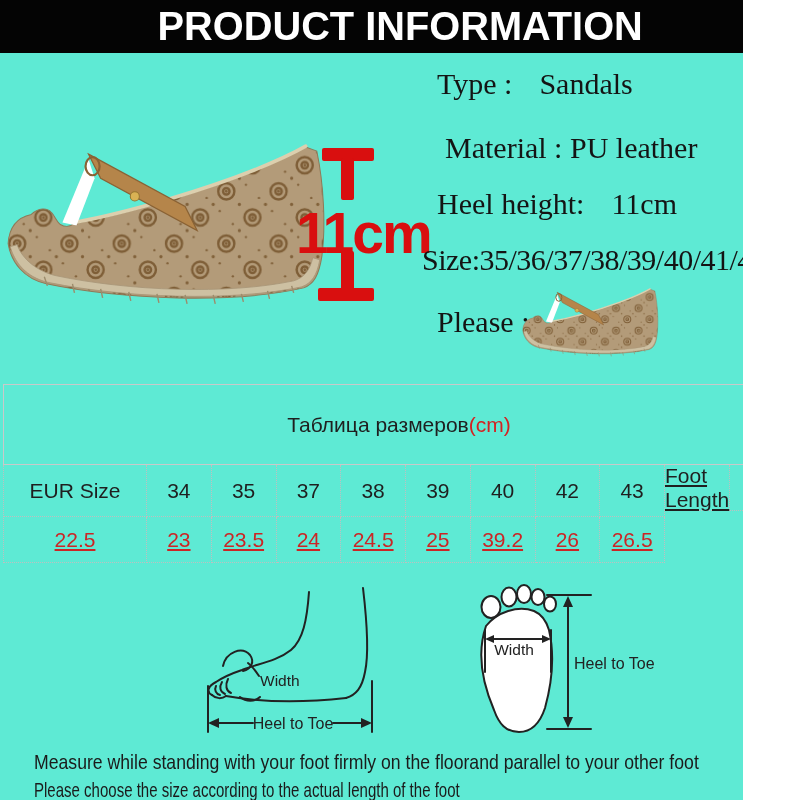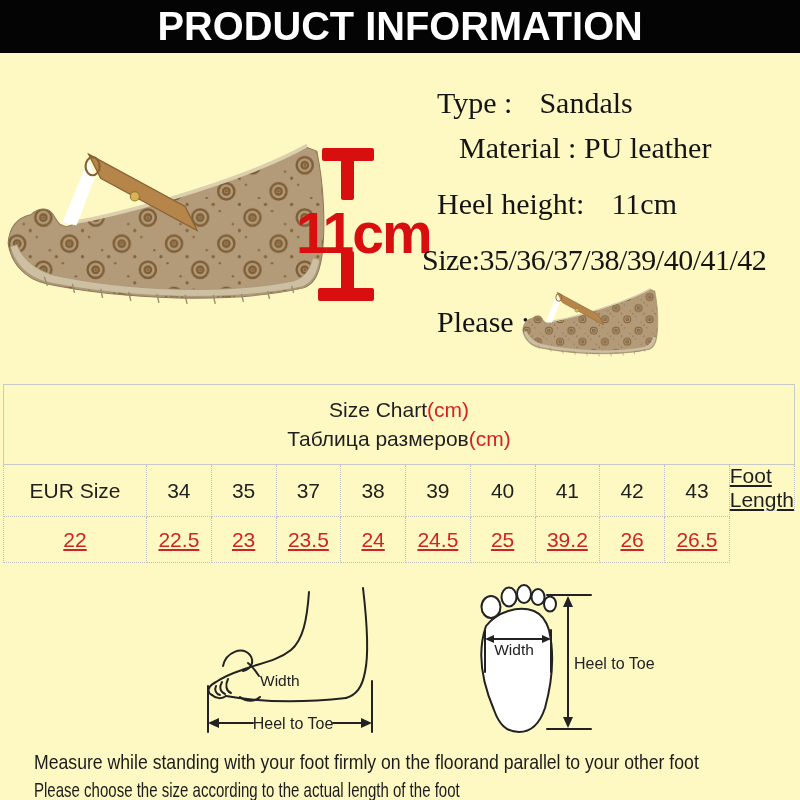--- a/index.html
+++ b/index.html
@@ -1,16 +1,16 @@
 <!DOCTYPE html>
 <html><head>
 <meta charset="utf-8">
 <style>
   html,body{margin:0;padding:0;background:#fff;}
-  .page{position:relative;width:800px;height:800px;background:#fef9c3;overflow:hidden;
+  .page{position:relative;width:743px;height:800px;background:#5eead4;overflow:hidden;
         font-family:"Liberation Sans",sans-serif;}
 
   
   .header-bar{position:absolute;left:0;top:0;width:800px;height:53px;background:#040404;
               display:flex;align-items:center;justify-content:center;}
   .header-bar h1{margin:0;color:#ffffff;font-size:41px;font-weight:bold;letter-spacing:0px;
                  transform:scaleX(.97);font-family:"Liberation Sans",sans-serif;}
 
   
   .shoe-main{position:absolute;left:4px;top:126px;}
@@ -21,22 +21,22 @@
   .m-top-bar{left:322px;top:148px;width:52px;height:13px;}
   .m-top-stem{left:341px;top:158px;width:13px;height:42px;}
   .m-bot-stem{left:341px;top:251px;width:13px;height:41px;}
   .m-bot-bar{left:318px;top:288px;width:56px;height:13px;}
   .m-text{position:absolute;left:296px;top:200px;color:#d90f0f;font-size:57px;font-weight:bold;
           letter-spacing:-2px;font-family:"Liberation Sans",sans-serif;}
 
   
   .detail{position:absolute;font-family:"Liberation Serif",serif;font-size:30px;color:#141414;
           white-space:nowrap;}
-  .d-type{left:437px;top:86px;}
-  .d-material{left:459px;top:131px;}
+  .d-type{left:437px;top:67px;}
+  .d-material{left:445px;top:131px;}
   .d-heel{left:437px;top:187px;}
   .d-size{left:422px;top:243px;letter-spacing:-.5px;}
   .d-color{left:437px;top:305px;}
   .gap-lg{display:inline-block;width:27px;}
 
   
   .size-chart{position:absolute;left:3px;top:384px;width:792px;color:#1f1f1f;}
   .sc-header{border:1px solid #c9c9c9;height:79px;display:flex;flex-direction:column;
              align-items:center;justify-content:center;gap:5px;font-size:21px;}
   .sc-header .unit{color:#d42222;}
@@ -134,32 +134,30 @@
   </div>
   <div class="detail d-size">Size:35/36/37/38/39/40/41/42</div>
   <div class="detail d-color">Please :</div>
 
   <svg class="shoe-small" width="142" height="80" viewBox="0 0 330 185">
     <use href="#shoe"></use>
   </svg>
 
   <div class="size-chart">
     <div class="sc-header">
-      <div><span>Size Chart</span><span class="unit">(cm)</span></div>
       <div><span>Таблица размеров</span><span class="unit">(cm)</span></div>
     </div>
     <div class="sc-grid">
       <div class="sc-cell">EUR Size</div>
       <div class="sc-cell">34</div>
       <div class="sc-cell">35</div>
       <div class="sc-cell">37</div>
       <div class="sc-cell">38</div>
       <div class="sc-cell">39</div>
       <div class="sc-cell">40</div>
-      <div class="sc-cell">41</div>
       <div class="sc-cell">42</div>
       <div class="sc-cell">43</div>
 
       <div class="sc-cell r2">Foot Length</div>
       <div class="sc-cell r2 sc-red">22</div>
       <div class="sc-cell r2 sc-red">22.5</div>
       <div class="sc-cell r2 sc-red">23</div>
       <div class="sc-cell r2 sc-red">23.5</div>
       <div class="sc-cell r2 sc-red">24</div>
       <div class="sc-cell r2 sc-red">24.5</div>

